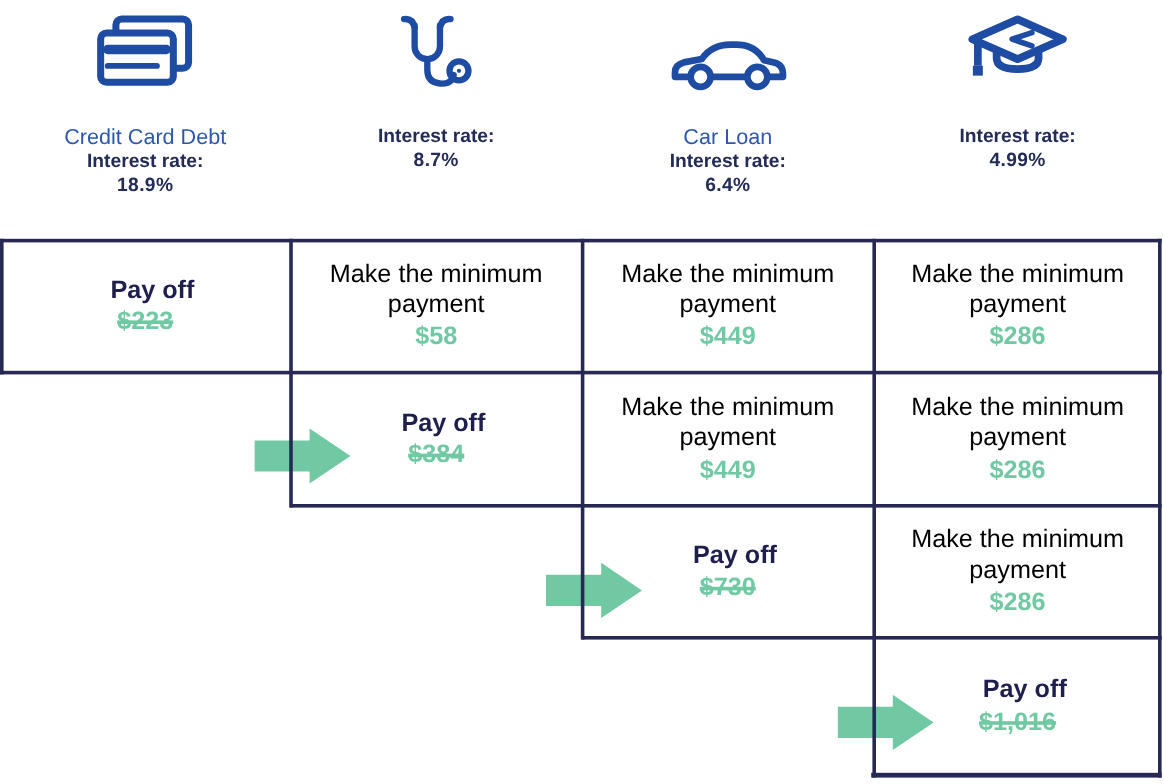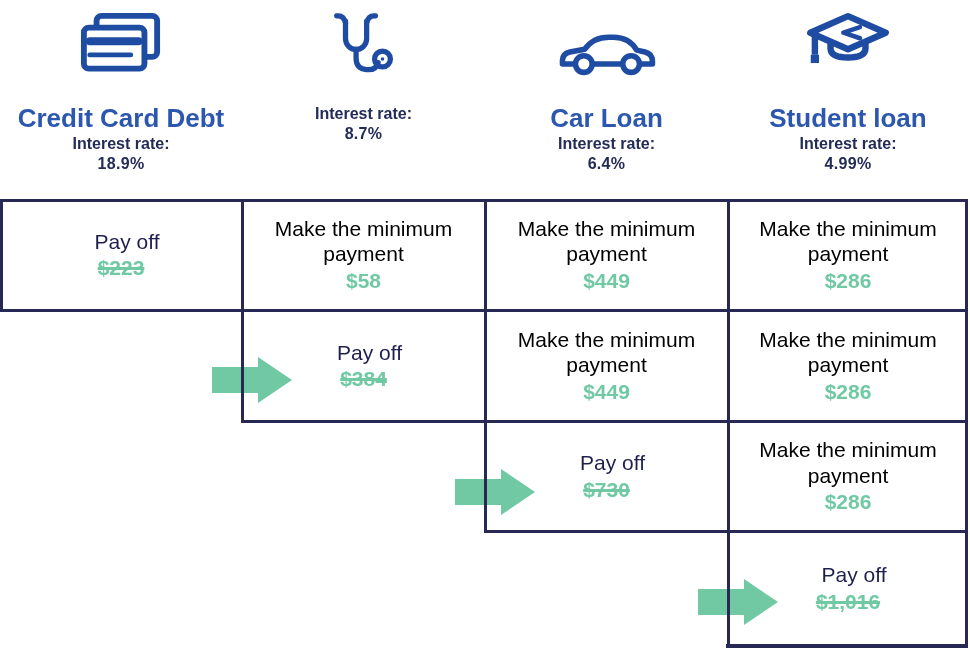--- a/index.html
+++ b/index.html
@@ -16,31 +16,31 @@
   .r0{top:200px;height:110px;}
   .r1{top:311px;height:110px;}
   .r2{top:422px;height:109px;}
   .r3{top:532px;height:113px;}
 
   .header{
     position:absolute;top:0;height:196px;
     display:flex;flex-direction:column;align-items:center;text-align:center;
   }
   .icon-box{height:104px;display:flex;align-items:center;justify-content:center;}
-  .col-title{font-size:26px;font-weight:bold;color:#2B58AE;line-height:1.15;}
+  .col-title{font-size:18px;font-weight:normal;color:#2B58AE;line-height:1.15;}
   .rate-label,.rate-value{font-size:16px;font-weight:600;color:#232B57;line-height:1.25;}
   .rate-value{letter-spacing:.3px;text-align:center;}
 
   .cell{
     position:absolute;z-index:3;
     display:flex;flex-direction:column;align-items:center;justify-content:center;
     text-align:center;padding:0 4px;box-sizing:border-box;
   }
   .action{font-size:21px;color:#000000;line-height:1.22;}
-  .payoff .action{font-weight:normal;color:#1F1F4E;margin-left:12px;}
+  .payoff .action{font-weight:bold;color:#1F1F4E;margin-left:12px;}
   .amount{font-size:21px;font-weight:bold;color:#70C9A3;line-height:1.3;}
   .strike{text-decoration:line-through;text-decoration-thickness:3px;}
 
   .line{position:absolute;background:#282855;z-index:2;}
   .arrow{position:absolute;z-index:1;width:80px;height:46px;}
 </style>
 </head>
 <body>
 
 <div class="canvas">
@@ -90,21 +90,20 @@
   <div class="header c3">
     <div class="icon-box">
       <svg width="92" height="86" viewBox="0 0 100 92" fill="none" stroke="#1F4CA3" stroke-linecap="round" stroke-linejoin="round">
         <path d="M50,7 L91,25 L50,43 L9,25 Z" stroke-width="7"></path>
         <path d="M63,19 L45,25 L63,31" stroke-width="5"></path>
         <path d="M31,36 v6 q0,10 19,10 q19,0 19,-10 v-6" stroke-width="7"></path>
         <path d="M14,27 V49" stroke-width="7" stroke-linecap="butt"></path>
         <rect x="9.5" y="49" width="9" height="9" fill="#1F4CA3" stroke="none"></rect>
       </svg>
     </div>
-    <div class="col-title">Student loan</div>
     <div class="rate-label">Interest rate:</div>
     <div class="rate-value">4.99%</div>
   </div>
 
   <svg class="arrow" style="left:212px;top:357px" viewBox="0 0 80 46">
     <polygon points="0,10 46,10 46,0 80,23 46,46 46,36 0,36" fill="#70C9A3"></polygon>
   </svg>
   <svg class="arrow" style="left:455px;top:469px" viewBox="0 0 80 46">
     <polygon points="0,10 46,10 46,0 80,23 46,46 46,36 0,36" fill="#70C9A3"></polygon>
   </svg>

